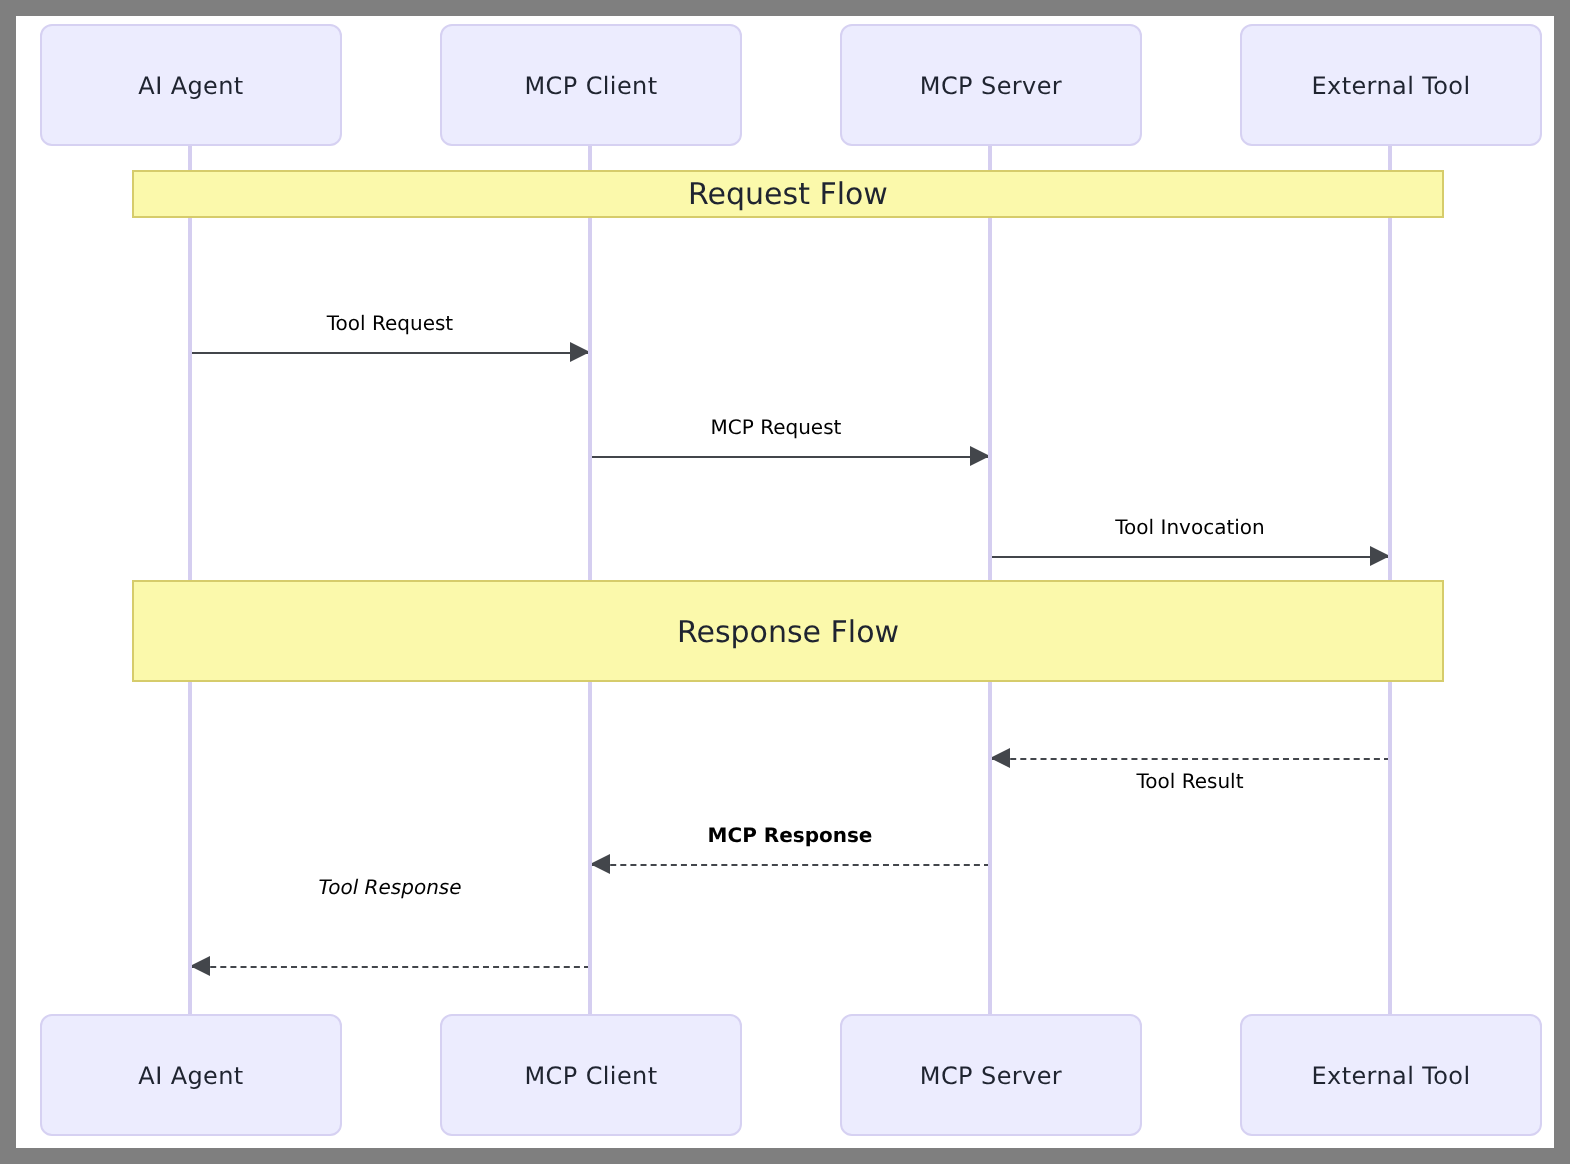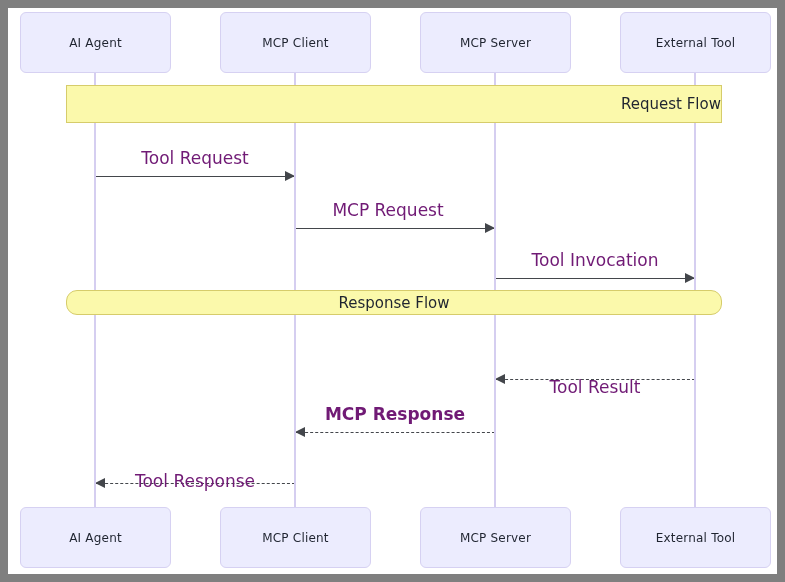--- a/index.html
+++ b/index.html
@@ -58,22 +58,22 @@
     display: flex;
     align-items: center;
     justify-content: center;
     color: #1f2430;
     font-size: 15px;
     z-index: 3;
   }
   .msg-label {
     position: absolute;
     white-space: nowrap;
-    color: #701a75;
-    font-size: 17px;
+    color: #000000;
+    font-size: 10px;
     transform: translate(-50%, -100%);
     z-index: 3;
     text-align: center;
   }
   .msg-line {
     position: absolute;
     height: 0;
     border-top: 1.6px solid #43464b;
   }
   .msg-line.dashed {
@@ -99,24 +99,24 @@
 <div id="root">
   <div id="canvas">
 
     <div id="lifelines">
         <div class="lifeline" style="left: 86px; top: 65px; height: 434px;"></div>
         <div class="lifeline" style="left: 286px; top: 65px; height: 434px;"></div>
         <div class="lifeline" style="left: 486px; top: 65px; height: 434px;"></div>
         <div class="lifeline" style="left: 686px; top: 65px; height: 434px;"></div>
       </div>
     <div id="bands">
-        <div class="band" style="left: 58px; top: 77px; width: 656px; height: 38px; justify-content: flex-end;">
+        <div class="band" style="left: 58px; top: 77px; width: 656px; height: 24px;">
           <span>Request Flow</span>
         </div>
-        <div class="band" style="left: 58px; top: 282px; width: 656px; height: 25px; border-radius: 11px;">
+        <div class="band" style="left: 58px; top: 282px; width: 656px; height: 51px;">
           <span>Response Flow</span>
         </div>
       </div>
     <div id="messages">
         <div class="msg-line" style="left: 87px; top: 168px; width: 200px;"></div>
         <div class="arrow-head right" style="top: 162.5px; left: 277px;"></div>
         <div class="msg-label" style="left: 187px; top: 160px;">Tool Request</div>
         <div class="msg-line" style="left: 287px; top: 220px; width: 200px;"></div>
         <div class="arrow-head right" style="top: 214.5px; left: 477px;"></div>
         <div class="msg-label" style="left: 380px; top: 212px;">MCP Request</div>
@@ -124,21 +124,21 @@
         <div class="arrow-head right" style="top: 264.5px; left: 677px;"></div>
         <div class="msg-label" style="left: 587px; top: 262px;">Tool Invocation</div>
         <div class="msg-line dashed" style="left: 487px; top: 371px; width: 200px;"></div>
         <div class="arrow-head left" style="top: 365.5px; left: 487px;"></div>
         <div class="msg-label" style="left: 587px; top: 366px; margin-top: 23px;">Tool Result</div>
         <div class="msg-line dashed" style="left: 287px; top: 424px; width: 200px;"></div>
         <div class="arrow-head left" style="top: 418.5px; left: 287px;"></div>
         <div class="msg-label" style="left: 387px; top: 416px; font-weight: bold;">MCP Response</div>
         <div class="msg-line dashed" style="left: 87px; top: 475px; width: 200px;"></div>
         <div class="arrow-head left" style="top: 469.5px; left: 87px;"></div>
-        <div class="msg-label" style="left: 187px; top: 483px;">Tool Response</div>
+        <div class="msg-label" style="left: 187px; top: 442px; font-style: italic;">Tool Response</div>
       </div>
     <div id="actors-top">
         <div class="actor-box" style="left: 12px; top: 4px; width: 151px; height: 61px;">
           <span class="actor-label">AI Agent</span>
         </div>
         <div class="actor-box" style="left: 212px; top: 4px; width: 151px; height: 61px;">
           <span class="actor-label">MCP Client</span>
         </div>
         <div class="actor-box" style="left: 412px; top: 4px; width: 151px; height: 61px;">
           <span class="actor-label">MCP Server</span>

